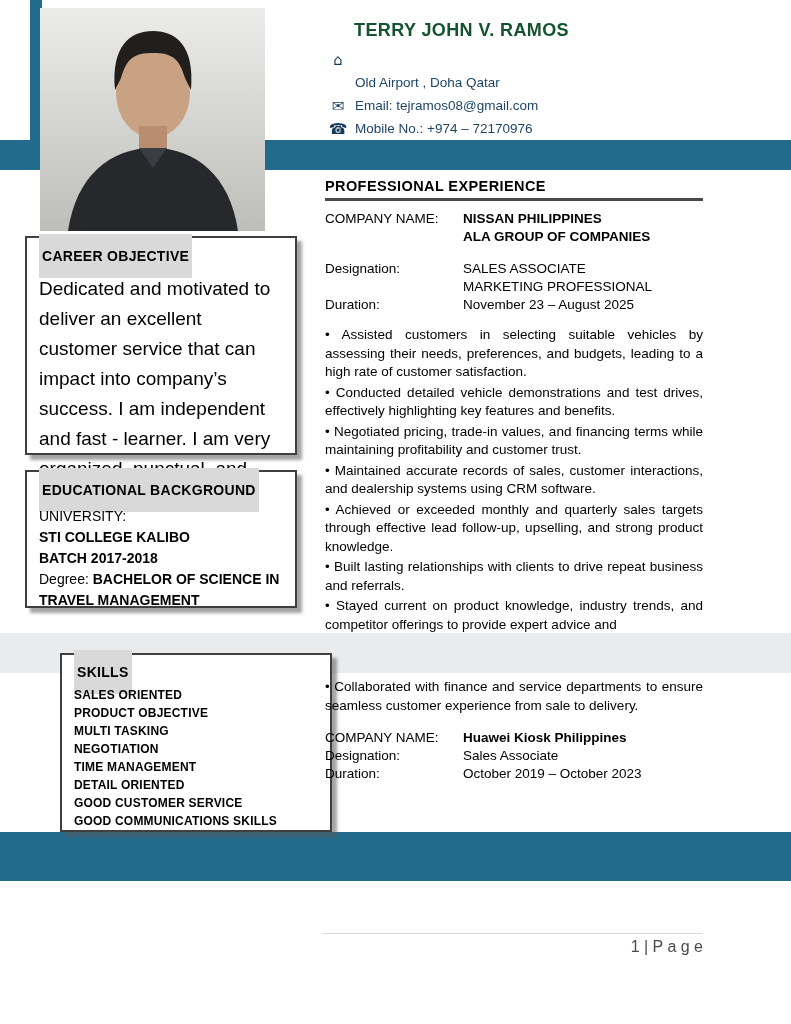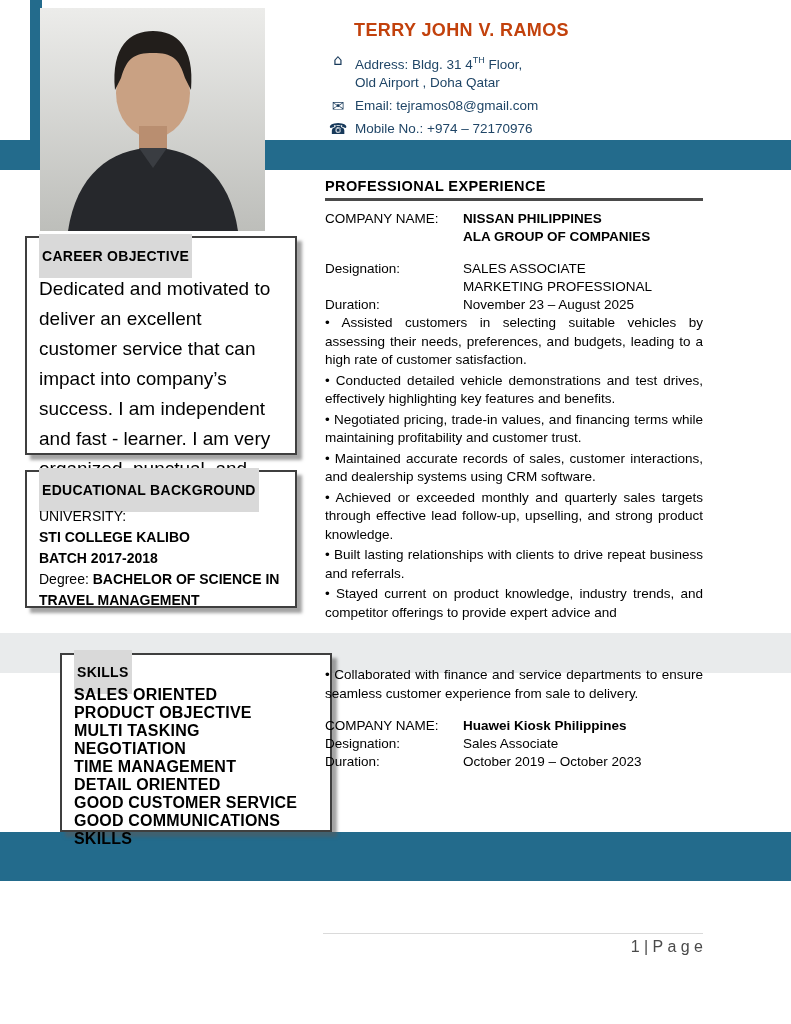--- a/index.html
+++ b/index.html
@@ -13,50 +13,50 @@
   .band-top{position:absolute;left:0;top:140px;width:791px;height:30px;background:#236B8C;}
   .band-bottom{position:absolute;left:0;top:832px;width:791px;height:49px;background:#236B8C;}
   .gray-band{position:absolute;left:0;top:633px;width:791px;height:40px;background:#E9EBEC;}
 
   
   .photo{position:absolute;left:40px;top:8px;width:225px;height:223px;z-index:3;}
   .photo svg{display:block;width:100%;height:100%;}
 
   
   .header{position:absolute;left:328px;top:20px;width:430px;z-index:2;}
-  .name{font-size:18px;font-weight:bold;color:#c2410c;letter-spacing:.4px;padding-left:26px;}
+  .name{font-size:18px;font-weight:bold;color:#14532d;letter-spacing:.4px;padding-left:26px;}
   .contact{margin-top:9px;}
   .crow{display:flex;align-items:flex-start;height:23px;}
   .cicon{width:20px;flex:none;font-size:15px;line-height:20px;color:#17395A;font-family:"DejaVu Sans",sans-serif;text-align:center;margin-right:7px;}
   .ctext{font-size:13.5px;line-height:20px;color:#1F4566;}
   sup{font-size:9px;}
 
   
   .box{position:absolute;left:25px;width:272px;background:#fff;border:2px solid #3F3F3F;
        box-shadow:5px 5px 3px rgba(90,90,90,.55);box-sizing:border-box;padding:9px 12px;z-index:2;}
   .box-heading{display:inline;background:#D9D9D9;font-weight:bold;font-size:14px;letter-spacing:.3px;padding:14px 3px;}
   #career-box{top:236px;height:219px;}
   .obj-body{margin-top:9px;font-size:19px;line-height:1.58;}
   #edu-box{top:470px;height:138px;}
   .edu-lines{margin-top:7px;}
   .edu-line{font-size:14px;line-height:21px;}
   #skills-box{top:653px;height:179px;padding:8px 12px;margin-left:35px;}
   .skill-items{margin-top:5px;}
-  .skill-item{font-size:16px;font-weight:bold;line-height:18px;letter-spacing:.2px;}
+  .skill-item{font-size:12px;font-weight:bold;line-height:18px;letter-spacing:.2px;}
 
   
   .exp{position:absolute;left:325px;top:178px;width:378px;z-index:2;}
   .exp-heading{font-size:14.5px;font-weight:bold;letter-spacing:.4px;}
   .exp-rule{border:none;border-top:3px solid #4A4A4A;margin:4px 0 9px 0;}
   .row{display:flex;font-size:13.5px;line-height:18px;}
   .lbl{width:138px;flex:none;}
   .val{flex:1;}
   .bold{font-weight:bold;}
   .spacer14{height:14px;}
-  .bullets{}
+  .bullets{margin-top:12px;}
   .bullet{font-size:13.5px;line-height:18.5px;text-align:justify;margin-bottom:2px;}
   .bullet::before{content:"\2022  ";}
   .after-gap{margin-top:44px;}
   .job2{margin-top:14px;}
 
   
   .footer-line{position:absolute;left:323px;top:933px;width:380px;border-top:1px solid #DADADA;}
   .page-number{position:absolute;right:88px;top:938px;font-size:16px;color:#4A4A4A;}
 </style>
 </head>
@@ -84,21 +84,20 @@
       <path d="M28,223 C36,168 70,140 113,140 C156,140 190,168 198,223 Z" fill="#26282C"></path>
       <path d="M99,140 L113,160 L127,140 Z" fill="#3A3D42"></path>
     </svg>
   </div>
 
   <div class="header">
     <div class="name">TERRY JOHN V. RAMOS</div>
     <div class="contact">
       <div class="crow">
         <span class="cicon">⌂</span>
-        <span class="ctext"><span>Address: Bldg. 31 4</span><sup>TH</sup><span> Floor,</span></span>
       </div>
       <div class="crow">
         <span class="cicon"></span>
         <span class="ctext">Old Airport , Doha Qatar</span>
       </div>
       <div class="crow">
         <span class="cicon">✉</span>
         <span class="ctext">Email: tejramos08@gmail.com</span>
       </div>
       <div class="crow">

